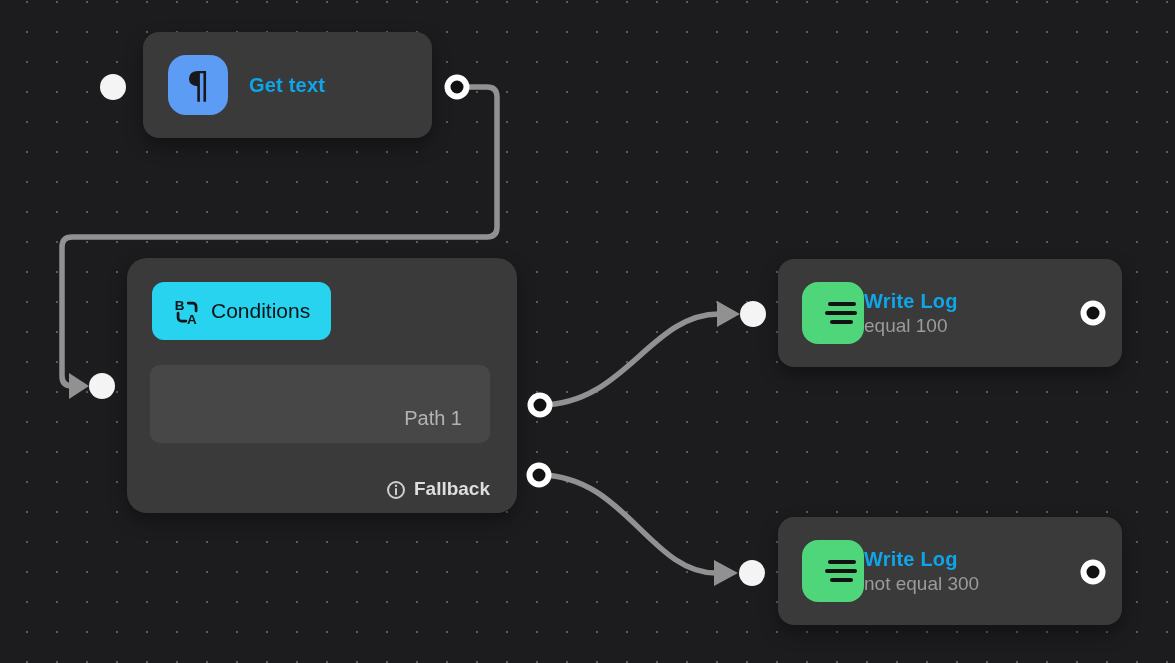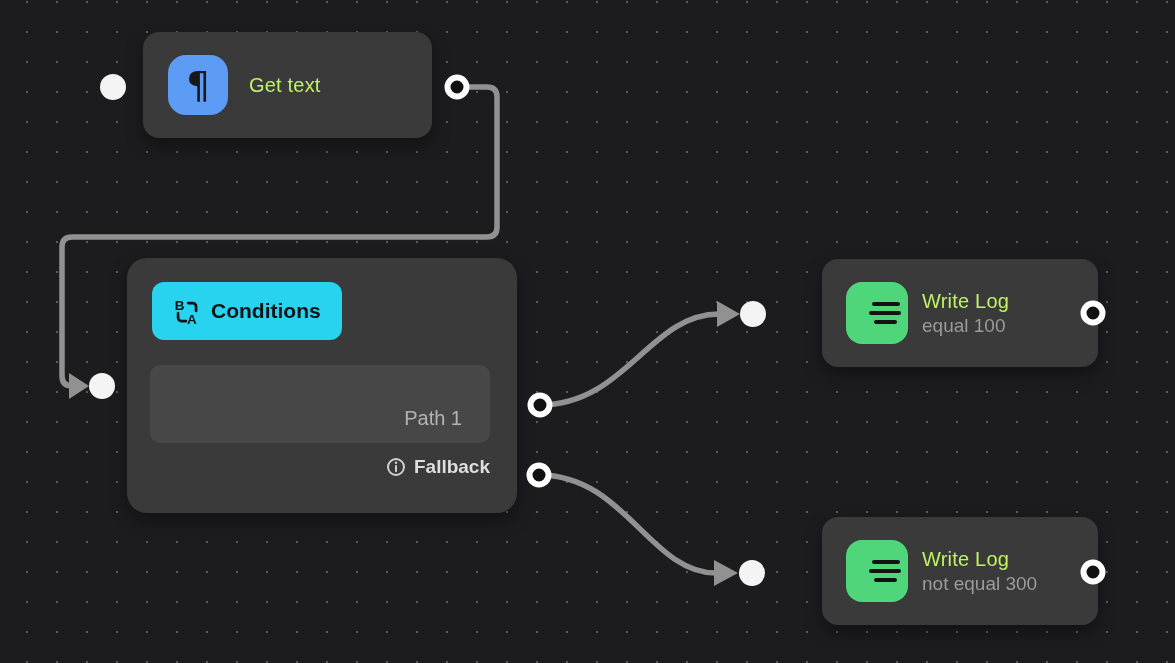--- a/index.html
+++ b/index.html
@@ -50,62 +50,62 @@
     flex: none;
   }
   .icon-pilcrow {
     width: 60px; height: 60px; border-radius: 18px;
     background: #5d9cf4;
     color: #17181b;
     font-size: 38px; font-weight: 500;
     font-family: "DejaVu Sans", sans-serif;
   }
   .node-title {
-    color: #bef264; font-size: 20px; font-weight: 400;
+    color: #0ea5e9; font-size: 20px; font-weight: 700;
     letter-spacing: 0.2px;
   }
 
   
   .node-conditions {
     left: 127px; top: 258px;
     width: 390px; height: 255px;
     border-radius: 20px;
   }
   .conditions-badge {
     position: absolute; left: 25px; top: 24px;
     height: 58px;
     display: inline-flex; align-items: center; gap: 11px;
     padding: 0 21px;
     border-radius: 12px;
     background: #27d3ee;
   }
   .conditions-badge-label {
-    color: #0d1317; font-size: 21px; font-weight: 700;
+    color: #0d1317; font-size: 21px; font-weight: 400;
   }
   .condition-path-row {
     position: absolute; left: 23px; top: 107px;
     width: 340px; height: 78px;
     border-radius: 10px;
     background: #474747;
     display: flex; align-items: center; justify-content: flex-end;
     padding-right: 28px;
   }
   .condition-path-label { color: #b3b3b3; font-size: 20px; margin-top: 29px; }
   .fallback-row {
-    position: absolute; right: 27px; bottom: 35px;
-    display: flex; align-items: center; gap: 8px;
+    position: absolute; right: 27px; bottom: 13px;
+    display: flex; align-items: flex-end; gap: 8px;
   }
   .fallback-label { color: #dedede; font-size: 19px; font-weight: 700; }
 
   
   .node-write-log {
-    width: 276px; height: 108px;
+    width: 344px; height: 108px;
     border-radius: 16px;
     display: flex; align-items: center;
-    padding-left: 24px; gap: 14px; margin-left: 44px;
+    padding-left: 24px; 
   }
   .node-write-log-1 { left: 778px; top: 259px; }
   .node-write-log-2 { left: 778px; top: 517px; }
   .icon-log {
     width: 62px; height: 62px; border-radius: 16px;
     background: #50d67a;
     display: flex; flex-direction: column; justify-content: center;
     gap: 5px; padding-left: 16px;
   }
   .icon-log i {

